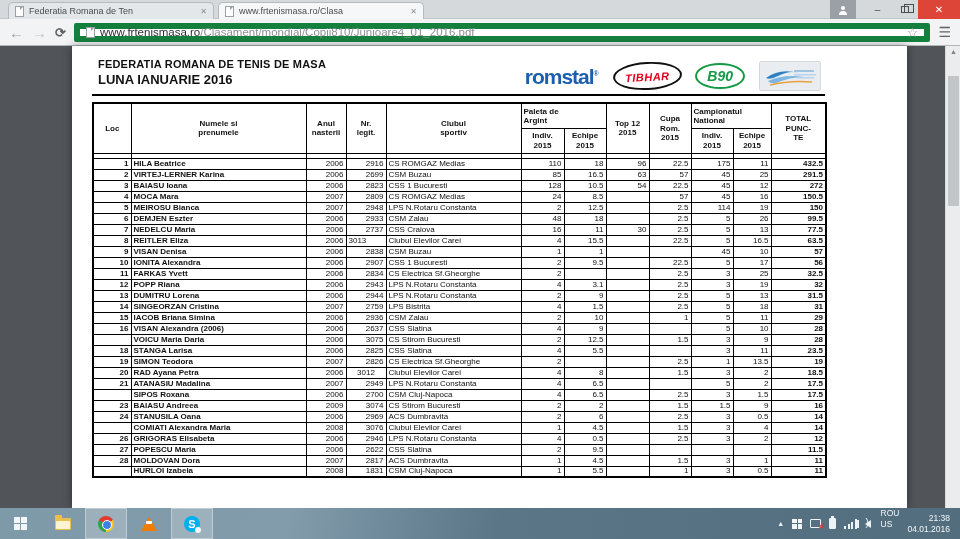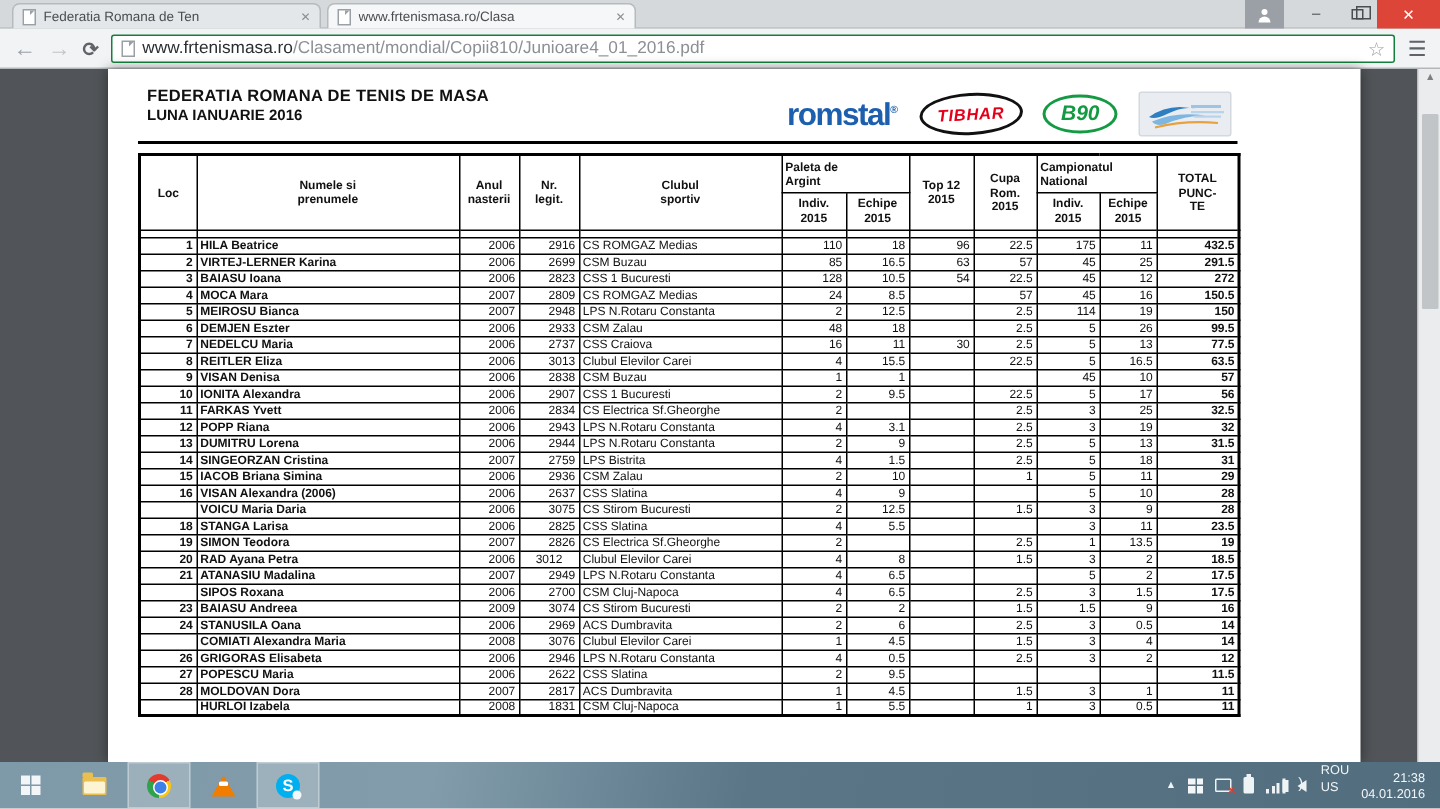--- a/index.html
+++ b/index.html
@@ -28,21 +28,21 @@
   .ctl-max .sq { width:8px; height:7px; border:1px solid #4a4d50; position:relative; background:transparent; }
   .ctl-max .sq:before { content:""; position:absolute; left:2px; top:-3px; width:8px; height:7px; border:1px solid #4a4d50; }
   .ctl-close { width:42px; background:#dd4538; color:#fff; font-size:10px; display:flex; align-items:center; justify-content:center; }
 
   
   .toolbar { position:absolute; top:19px; left:0; right:0; height:27px; background:#f2f3f4; border-bottom:1px solid #b4b7b9;
              display:flex; align-items:center; padding:0 9px; gap:8px; }
   .nav { font-size:15px; line-height:1; color:#9aa0a6; }
   .nav.fwd { color:#c0c4c7; }
   .nav.reload { font-size:13px; color:#5f6368; font-weight:bold; }
-  .omnibox { flex:1; height:19px; background:#fff; border:1px solid #15803d; border-radius:2px;
+  .omnibox { flex:1; height:19px; background:#fff; border:6px solid #15803d; border-radius:2px;
              display:flex; align-items:center; padding:0 6px; gap:5px; font-size:11.5px; }
   .url-host { color:#2b2e31; }
   .url-path { color:#8b9095; }
   .url-rest { flex:1; }
   .star { color:#9aa0a6; font-size:13px; }
   .menu-btn { color:#5f6368; font-size:14px; letter-spacing:0; }
 
   
   .content { position:absolute; top:46px; left:0; right:0; bottom:31px; background:#515559; }
   .page { position:absolute; left:72px; top:0; width:835px; height:100%; background:#fff;
@@ -50,21 +50,21 @@
   .vscroll { position:absolute; right:0; top:0; width:15px; height:100%; background:#ebeced; border-left:1px solid #d8d9da; }
   .vscroll .up { position:absolute; top:2px; left:0; width:15px; text-align:center; font-size:7px; color:#7d8083; }
   .vscroll .thumb { position:absolute; top:30px; left:2px; width:11px; height:130px; background:#c2c5c7; border-radius:1px; }
 
   
   .doc-head { width:733px; display:flex; justify-content:space-between; align-items:flex-start;
               border-bottom:2px solid #000; padding-bottom:3px; }
   .doc-titles { padding-left:6px; }
   .t1 { font-size:11px; font-weight:bold; color:#111; letter-spacing:.2px; }
   .t2 { font-size:9px;  font-weight:bold; color:#111; margin-top:2px; }
-  .t3 { font-size:10px;  font-weight:bold; color:#111; margin-top:2px; }
+  .t3 { font-size:13px;  font-weight:bold; color:#111; margin-top:2px; }
   .logos { display:flex; align-items:center; gap:14px; margin-top:3px; padding-right:4px; }
   .romstal { color:#1c5fae; font-weight:bold; font-size:21px; letter-spacing:-1px; line-height:1; }
   .romstal sup { font-size:7px; letter-spacing:0; }
   .tibhar { border:2px solid #111; border-radius:50%; padding:3px 10px; transform:rotate(-3deg); }
   .tibhar span { color:#e3001b; font-weight:bold; font-style:italic; font-size:11px; letter-spacing:.5px; }
   .b90 { border:2px solid #149a43; border-radius:50%; padding:2px 10px; }
   .b90 span { color:#149a43; font-weight:bold; font-style:italic; font-size:14px; }
   .logo4 { width:62px; height:30px; background:#e9edf2; border:1px solid #d4d9df; border-radius:2px; position:relative; overflow:hidden; }
 
   
@@ -342,21 +342,21 @@
               <td style="text-align: right;">30</td>
               <td style="text-align: right;">2.5</td>
               <td style="text-align: right;">5</td>
               <td style="text-align: right;">13</td>
               <td class="b" style="text-align: right;">77.5</td>
             </tr>
             <tr>
               <td class="b" style="text-align: right;">8</td>
               <td class="b" style="text-align: left;">REITLER Eliza</td>
               <td style="text-align: right;">2006</td>
-              <td style="text-align: right;">3013</td>
+              <td style="">3013</td>
               <td style="text-align: left;">Clubul Elevilor Carei</td>
               <td style="text-align: right;">4</td>
               <td style="text-align: right;">15.5</td>
               <td style="text-align: right;"></td>
               <td style="text-align: right;">22.5</td>
               <td style="text-align: right;">5</td>
               <td style="text-align: right;">16.5</td>
               <td class="b" style="text-align: right;">63.5</td>
             </tr>
             <tr>

